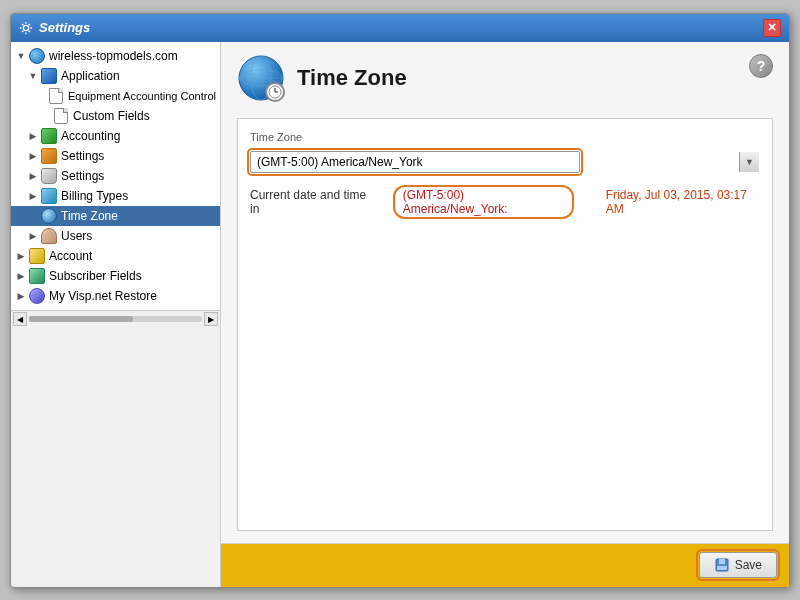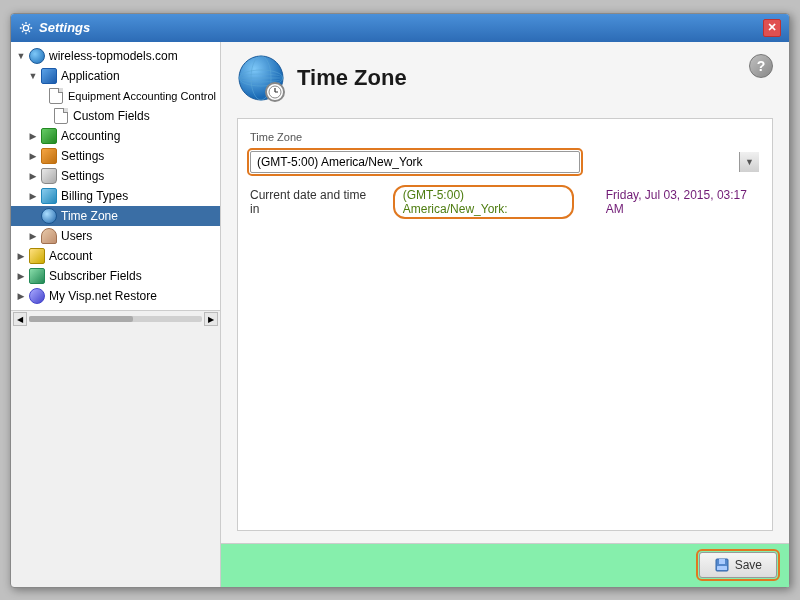--- a/index.html
+++ b/index.html
@@ -357,37 +357,37 @@
       gap: 20px;
     }
 
     .current-time-label {
       font-size: 12px;
       color: #333;
     }
 
     .current-time-zone {
       font-size: 12px;
-      color: #4d7c0f;
+      color: #b91c1c;
       border: 2px solid #e07820;
       border-radius: 12px;
       padding: 1px 8px;
     }
 
     .current-time-value {
       font-size: 12px;
-      color: #701a75;
+      color: #c2410c;
       font-weight: normal;
       margin-left: 12px;
     }
 
     
     .bottom-bar {
       height: 44px;
-      background: #86efac;
+      background: #eab308;
       border-top: 1px solid #ccc;
       display: flex;
       align-items: center;
       justify-content: flex-end;
       padding: 0 12px;
       gap: 6px;
     }
 
     .btn {
       padding: 4px 14px;

